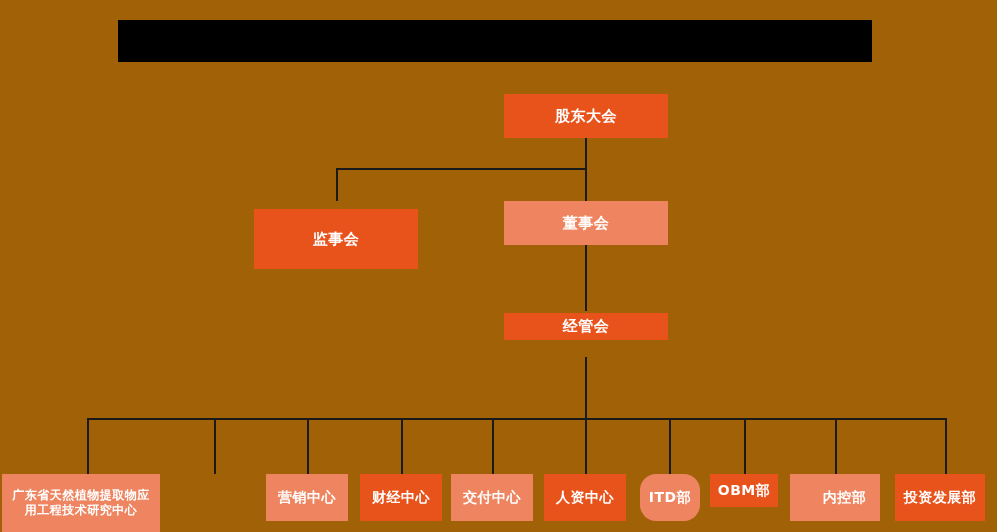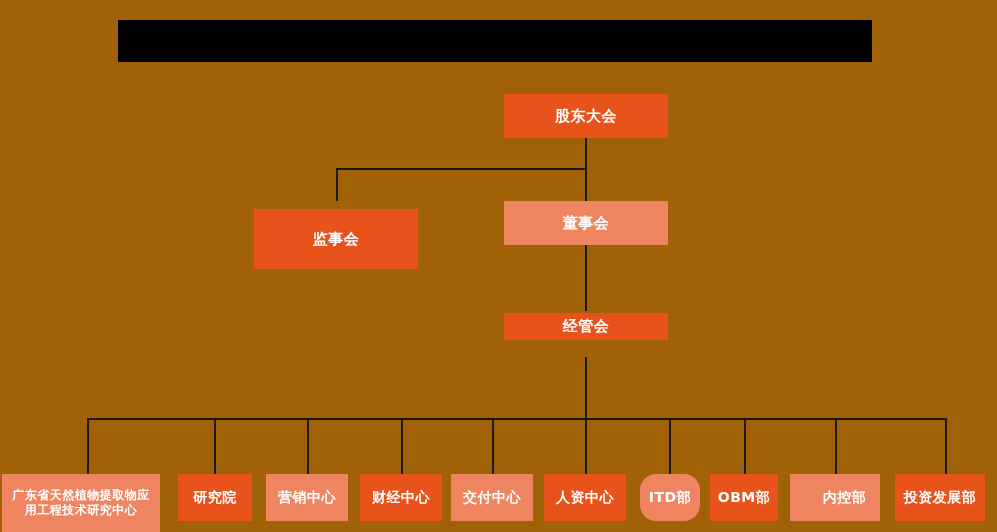--- a/index.html
+++ b/index.html
@@ -84,31 +84,30 @@
   <div class="node dark" style="left:504px; top:94px; width:164px; height:44px; font-size:15px;">股东大会</div>
 
   <div class="node dark" style="left:254px; top:201px; width:164px; height:60px; font-size:15px;margin-top:8px;">监事会</div>
 
   <div class="node light" style="left:504px; top:201px; width:164px; height:44px; font-size:15px;">董事会</div>
 
   <div class="node dark" style="left:504px; top:313px; width:164px; height:27px; font-size:15px;">经管会</div>
 
   <div class="node light" style="left:2px; top:474px; width:158px; height:58px; font-size:12px; padding:0 6px;">广东省天然植物提取物应用工程技术研究中心</div>
 
-  <div class="node dark" style="left:178px; top:474px; width:74px; height:47px; font-size:14px;">研究院</div>
 
   <div class="node light" style="left:266px; top:474px; width:82px; height:47px; font-size:14px;">营销中心</div>
 
   <div class="node dark" style="left:360px; top:474px; width:82px; height:47px; font-size:14px;">财经中心</div>
 
   <div class="node light" style="left:451px; top:474px; width:82px; height:47px; font-size:14px;">交付中心</div>
 
   <div class="node dark" style="left:544px; top:474px; width:82px; height:47px; font-size:14px;">人资中心</div>
 
   <div class="node light" style="left:640px; top:474px; width:60px; height:47px; font-size:14px;border-radius:16px;">ITD部</div>
 
-  <div class="node dark" style="left:710px; top:474px; width:68px; height:47px; font-size:14px;">OBM部</div>
+  <div class="node dark" style="left:710px; top:474px; width:68px; height:33px; font-size:14px;">OBM部</div>
 
   <div class="node light" style="left:790px; top:474px; width:90px; height:47px; font-size:14px;padding-left:19px;">内控部</div>
 
   <div class="node dark" style="left:895px; top:474px; width:90px; height:47px; font-size:14px;">投资发展部</div>
 
 </div>
 
 </body></html>

